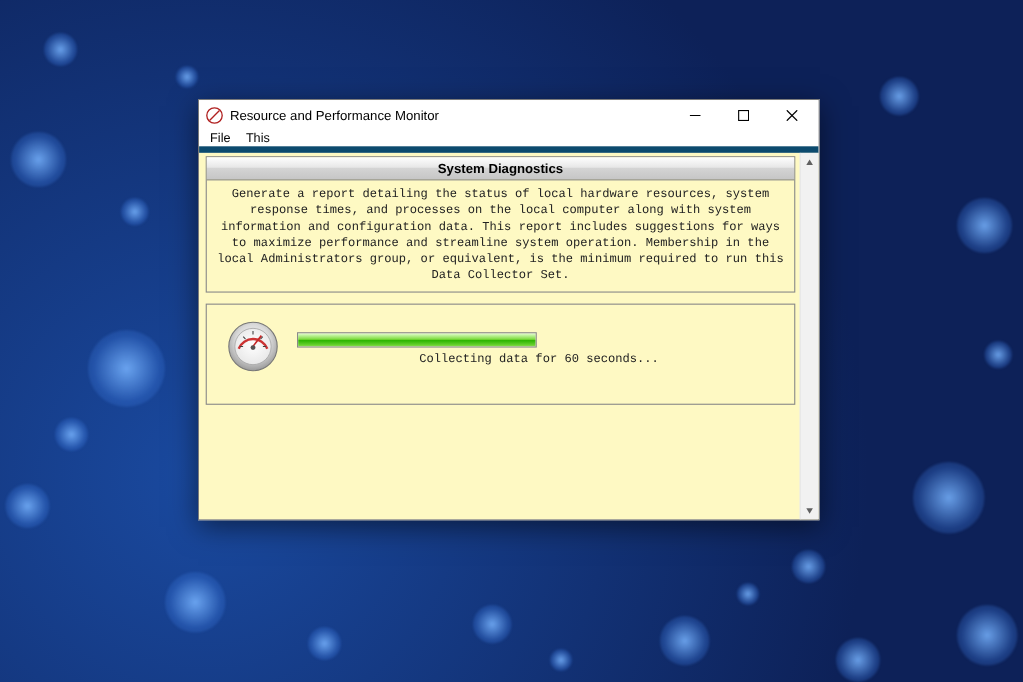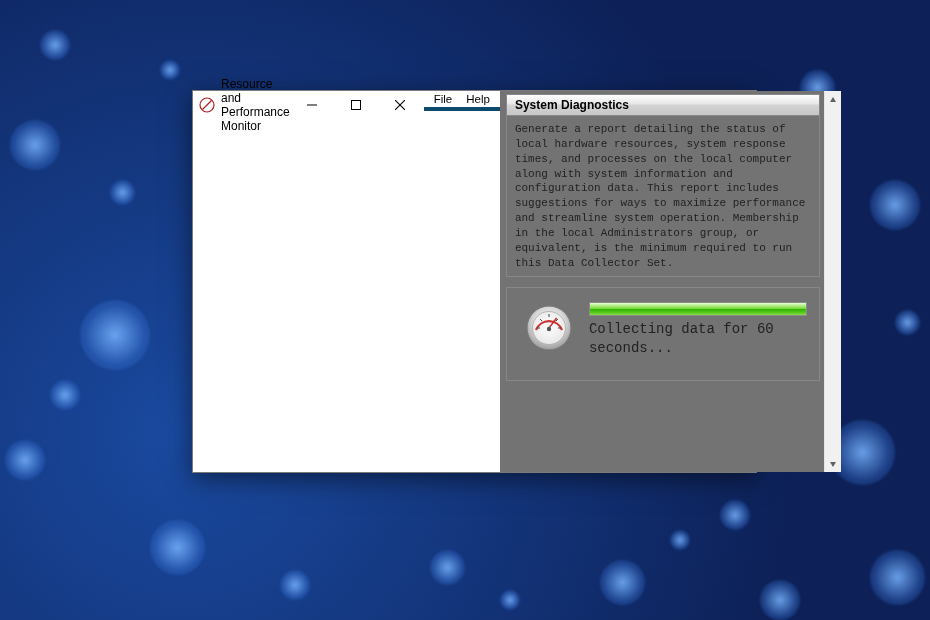--- a/index.html
+++ b/index.html
@@ -30,29 +30,29 @@
     .d14{left:800px;top:70px;width:35px;height:35px}
     .d15{left:895px;top:310px;width:25px;height:25px}
     .d16{left:500px;top:590px;width:20px;height:20px}
     .d17{left:760px;top:580px;width:40px;height:40px}
     .d18{left:160px;top:60px;width:20px;height:20px}
     .d19{left:40px;top:30px;width:30px;height:30px}
     .d20{left:670px;top:530px;width:20px;height:20px}
 
     .window {
       position: absolute;
-      left: 192px;
+      left: 180px;
       top: 90px;
       width: 565px;
       height: 383px;
       background: #ffffff;
       border: 1px solid #7a7a7a;
       box-shadow: 0 6px 24px rgba(0,0,0,0.5);
       display: flex;
-      flex-direction: row;
+      flex-direction: column;
       z-index: 10;
     }
     .titlebar {
       height: 28px;
       display: flex;
       align-items: center;
       padding: 0 2px 0 6px;
       background: #ffffff;
       font-size: 12px;
       color: #000;
@@ -63,28 +63,29 @@
     .win-btn { width:44px; display:flex; align-items:center; justify-content:center; }
 
     .menubar {
       height: 20px;
       display:flex;
       align-items:center;
       gap: 2px;
       padding: 0 4px;
       font-size: 11.5px;
       background:#fff;
-      border-bottom:4px solid #0c4a6e;
+      border-bottom:6px solid #0c4a6e;
     }
     .menu-item { padding: 1px 6px; cursor:default; }
 
     .content-area {
       flex:1;
       display:flex;
-      background:#737373;
+      background:#fef9c3;
+      text-align:center;
     }
     .content-main {
       flex:1;
       padding: 3px 4px 4px 6px;
       overflow:hidden;
     }
     .scrollbar {
       width:17px;
       background:#f1f1f1;
       border-left:1px solid #e5e5e5;
@@ -129,21 +130,21 @@
     }
     .gauge-wrap { flex:0 0 auto; }
     .status-right { flex:1; display:flex; flex-direction:column; gap:4px; }
     .progress {
       width: 218px;
       height: 14px;
       border:1px solid #8a8a8a;
       background: linear-gradient(to bottom, #e5ffd0 0%, #7edb3e 45%, #2db400 55%, #7edb3e 100%);
       box-shadow: inset 0 0 1px rgba(255,255,255,0.6);
     }
-    .status-text { font-size:14px; color:#222; }
+    .status-text { font-size:11px; color:#222; }
   </style>
 </head>
 <body>
 
 <div class="bokeh">
   <div class="dot d1"></div>
     <div class="dot d2"></div>
     <div class="dot d3"></div>
     <div class="dot d4"></div>
   <div class="dot d5"></div>
@@ -189,21 +190,21 @@
         <svg width="10" height="10">
             <line x1="0" y1="0" x2="10" y2="10" stroke="#000" stroke-width="1.1"></line>
             <line x1="10" y1="0" x2="0" y2="10" stroke="#000" stroke-width="1.1"></line>
           </svg>
       </div>
     </div>
   </div>
 
   <div class="menubar">
     <span class="menu-item">File</span>
-    <span class="menu-item">Help</span>
+    <span class="menu-item">This</span>
   </div>
 
   <div class="content-area">
     <div class="content-main">
 
       <div class="section">
         <div class="section-header">System Diagnostics</div>
         <div class="section-body">Generate a report detailing the status of local hardware resources, system response times, and processes on the local computer along with system information and configuration data. This report includes suggestions for ways to maximize performance and streamline system operation. Membership in the local Administrators group, or equivalent, is the minimum required to run this Data Collector Set.</div>
       </div>
 

